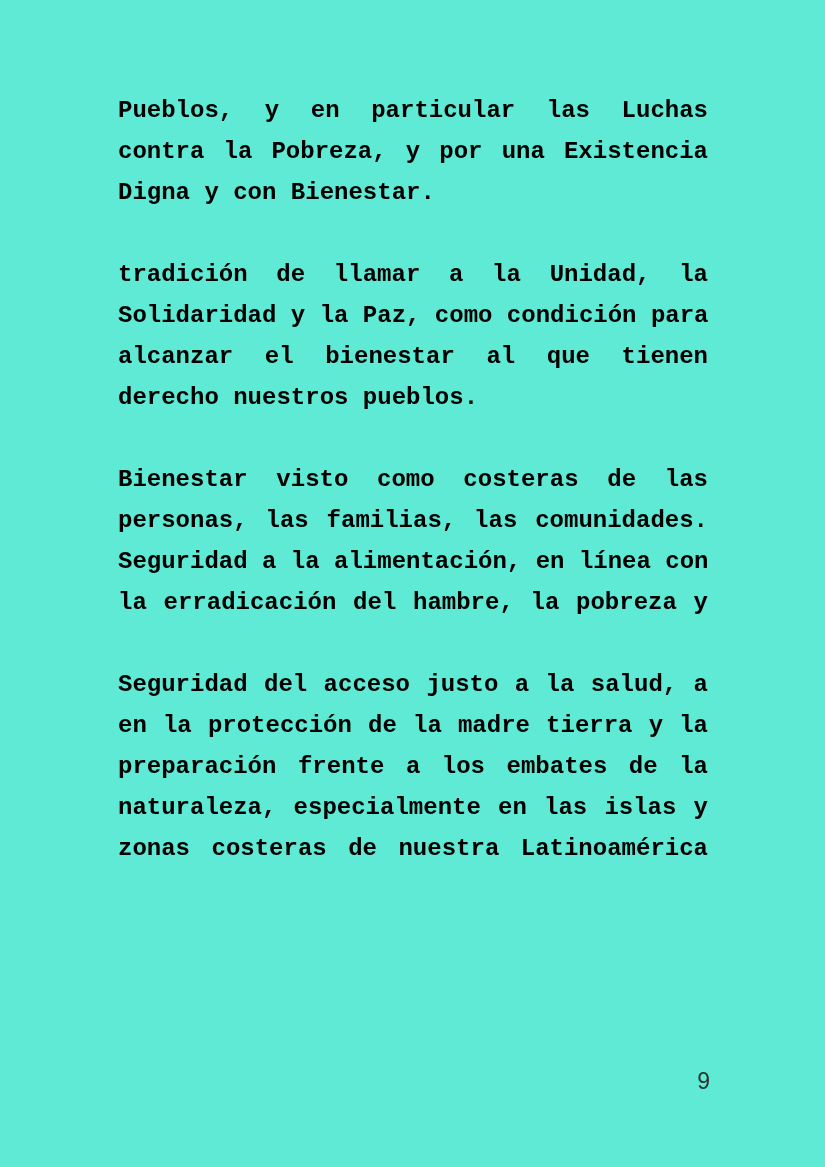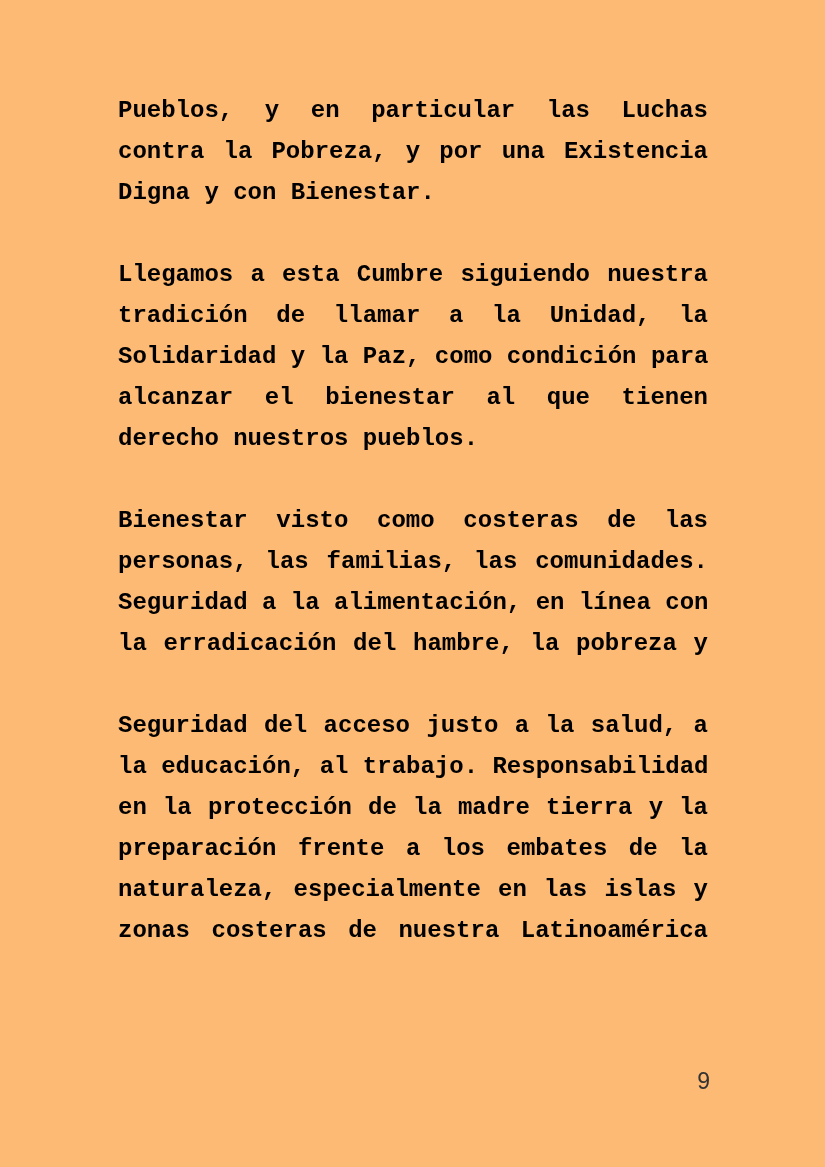--- a/index.html
+++ b/index.html
@@ -4,21 +4,21 @@
 <style>
   html, body {
     margin: 0;
     padding: 0;
     background: #ffffff;
   }
   .page {
     position: relative;
     width: 825px;
     height: 1167px;
-    background: #fdba74;
+    background: #5eead4;
     overflow: hidden;
     font-family: "Liberation Mono", "DejaVu Sans Mono", monospace;
   }
   .content {
     position: absolute;
     top: 90px;
     left: 118px;
     width: 590px;
     color: #000000;
     font-family: "Liberation Mono", "DejaVu Sans Mono", monospace;
@@ -59,35 +59,33 @@
 <body>
 
 <div class="page">
   <div class="content" id="paragraphs">
       <div class="para">
         <div class="line">Pueblos, y en particular las Luchas</div>
         <div class="line">contra la Pobreza, y por una Existencia</div>
         <div class="line last">Digna y con Bienestar.</div>
       </div>
       <div class="para">
-        <div class="line">Llegamos a esta Cumbre siguiendo nuestra</div>
         <div class="line">tradición de llamar a la Unidad, la</div>
         <div class="line">Solidaridad y la Paz, como condición para</div>
         <div class="line">alcanzar el bienestar al que tienen</div>
         <div class="line last">derecho nuestros pueblos.</div>
       </div>
       <div class="para">
         <div class="line">Bienestar visto como costeras de las</div>
         <div class="line">personas, las familias, las comunidades.</div>
         <div class="line">Seguridad a la alimentación, en línea con</div>
         <div class="line">la erradicación del hambre, la pobreza y</div>
       </div>
       <div class="para">
         <div class="line">Seguridad del acceso justo a la salud, a</div>
-        <div class="line">la educación, al trabajo. Responsabilidad</div>
         <div class="line">en la protección de la madre tierra y la</div>
         <div class="line">preparación frente a los embates de la</div>
         <div class="line">naturaleza, especialmente en las islas y</div>
         <div class="line">zonas costeras de nuestra Latinoamérica</div>
       </div>
     </div>
   <div class="footer">
     <span>9</span>
   </div>
 </div>

